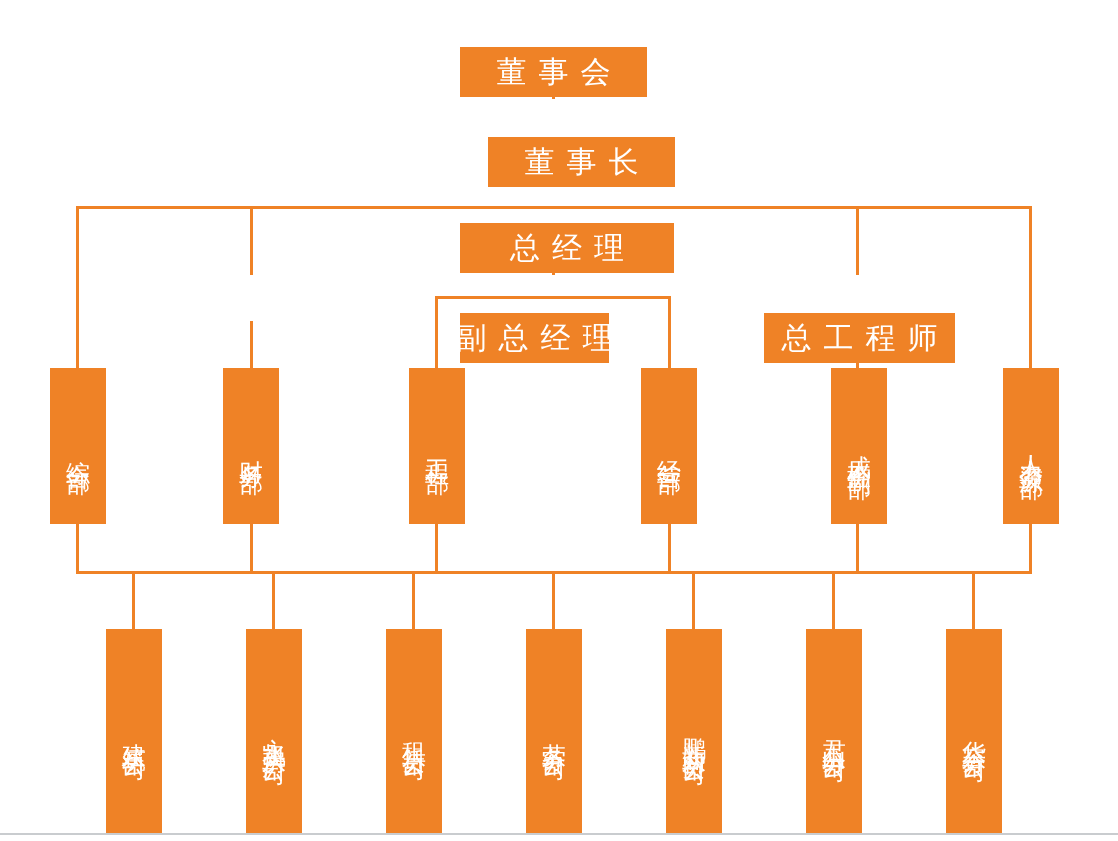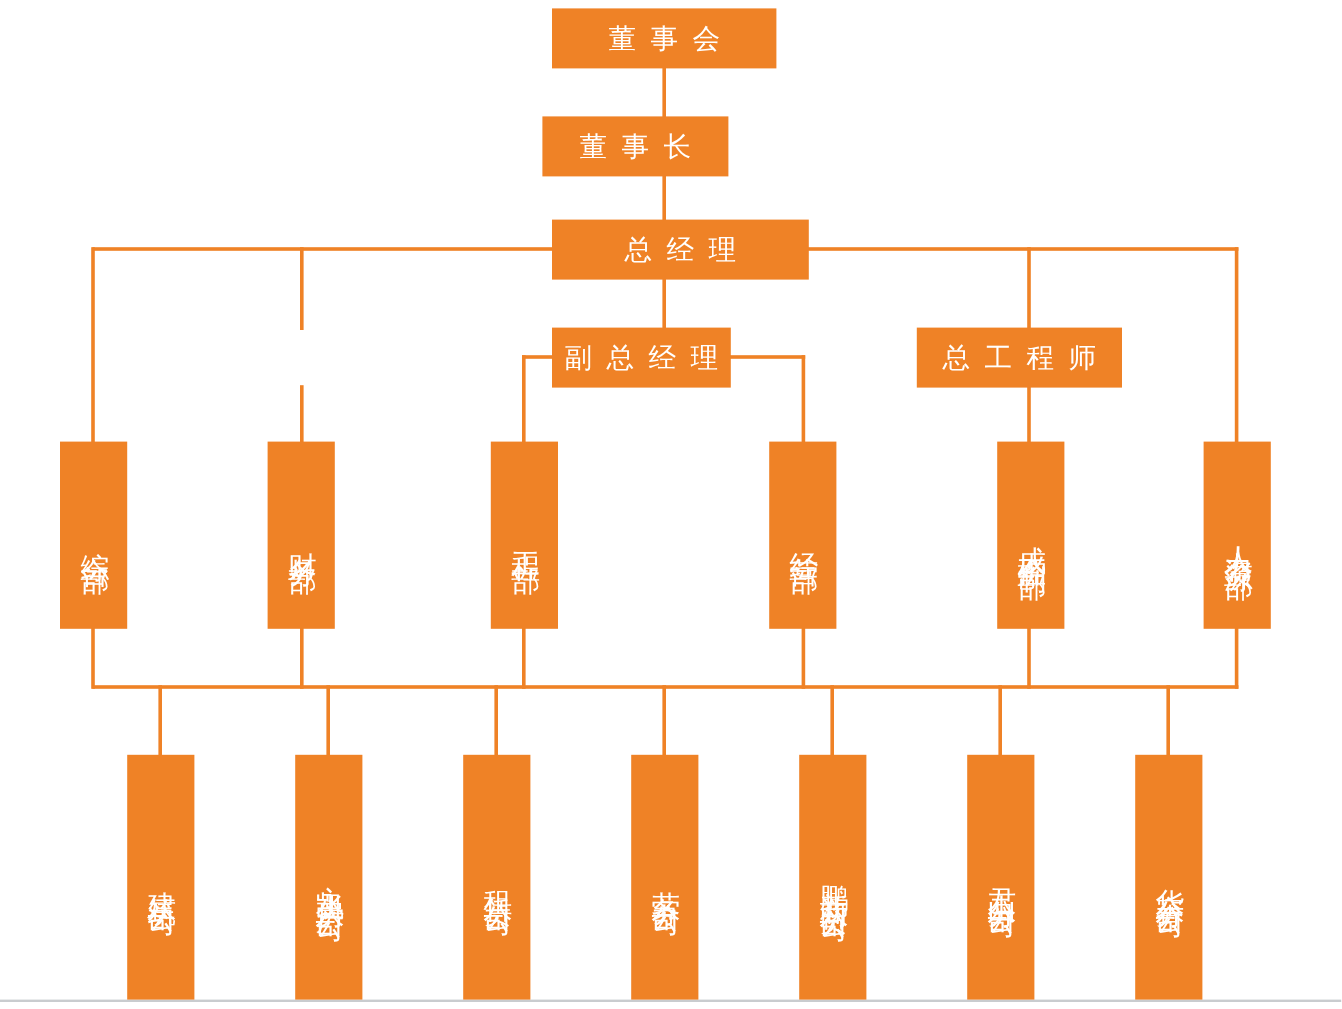--- a/index.html
+++ b/index.html
@@ -17,21 +17,21 @@
     font-family:"Liberation Sans", sans-serif;
   }
   .box{
     position:absolute;
     background:var(--accent);
     color:var(--text);
     display:flex;align-items:center;justify-content:center;
     z-index:2;
     font-weight:400;
   }
-  .hbox{font-size:23px;}
+  .hbox{font-size:30px;margin-top:40px;}
   .hbox .lbl{letter-spacing:12px;margin-left:12px;white-space:nowrap;}
   .vbox .lbl{
     writing-mode:vertical-rl;
     text-orientation:upright;
     letter-spacing:5px;
     margin-top:5px;
     white-space:nowrap;
   }
   .dept{font-size:24px;}
   .company{font-size:24px;}
@@ -78,31 +78,31 @@
   <div class="line lv" style="left:272px;top:571px;height:61px"></div>
   <div class="line lv" style="left:412px;top:571px;height:61px"></div>
   <div class="line lv" style="left:552px;top:571px;height:61px"></div>
   <div class="line lv" style="left:692px;top:571px;height:61px"></div>
   <div class="line lv" style="left:832px;top:571px;height:61px"></div>
   <div class="line lv" style="left:972px;top:571px;height:61px"></div>
 
   <div class="box hbox" style="left:460px;top:7px;width:187px;height:50px">
     <span class="lbl">董事会</span>
   </div>
-  <div class="box hbox" style="left:452px;top:97px;width:155px;height:50px">
+  <div class="box hbox" style="left:488px;top:97px;width:187px;height:50px">
     <span class="lbl">董事长</span>
   </div>
   <div class="box hbox" style="left:460px;top:183px;width:214px;height:50px">
     <span class="lbl">总经理</span>
   </div>
 
   <div class="box hbox" style="left:460px;top:273px;width:149px;height:50px">
     <span class="lbl">副总经理</span>
   </div>
-  <div class="box hbox" style="left:764px;top:273px;width:171px;height:50px">
+  <div class="box hbox" style="left:764px;top:273px;width:191px;height:50px">
     <span class="lbl">总工程师</span>
   </div>
 
   <div class="box vbox dept" style="left:50px;top:368px;width:56px;height:156px">
     <span class="lbl">综合部</span>
   </div>
   <div class="box vbox dept" style="left:223px;top:368px;width:56px;height:156px">
     <span class="lbl">财务部</span>
   </div>
   <div class="box vbox dept" style="left:409px;top:368px;width:56px;height:156px">

